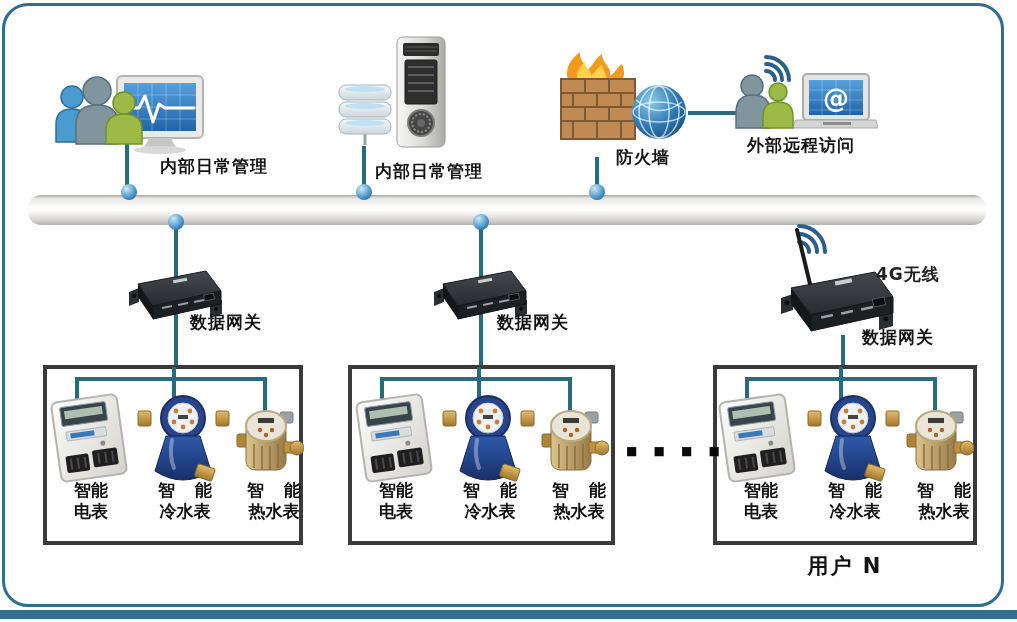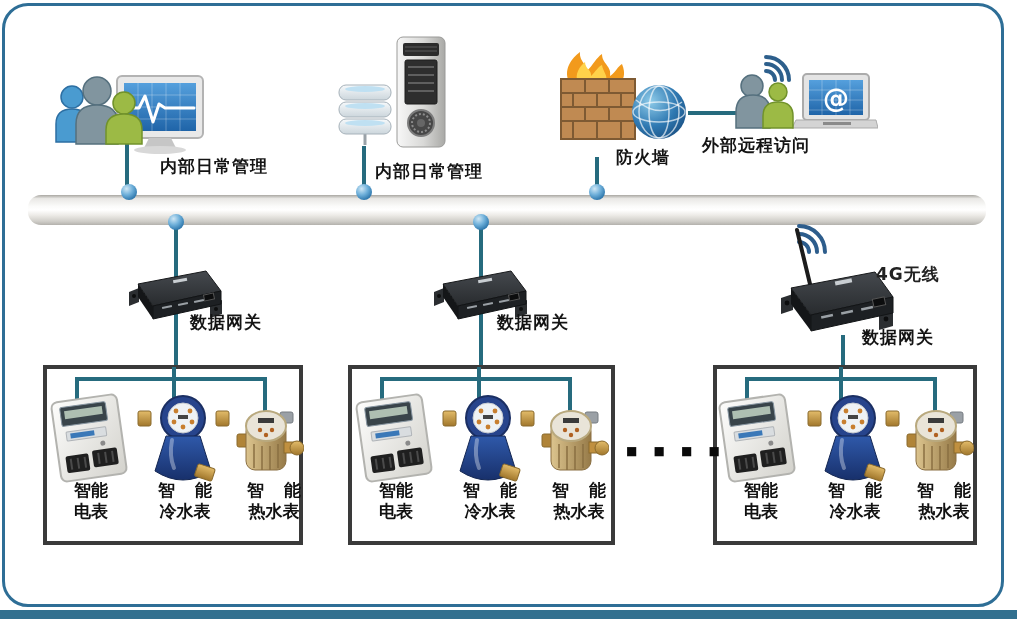--- a/index.html
+++ b/index.html
@@ -199,21 +199,21 @@
       </g>
       <text x="108" y="67" text-anchor="middle" font-family="DejaVu Sans, sans-serif" font-size="26" font-weight="bold" fill="#ffffff">@</text>
       <path d="M68,80 L148,80 L150,88 L64,88 Z" fill="#d4d4d4" stroke="#ababab"></path>
       <rect x="95" y="82" width="28" height="3" fill="#8a8a8a"></rect>
       <circle cx="24" cy="46" r="11" fill="#81959f" stroke="#55707e" stroke-width="1.5"></circle>
       <path d="M8,88 v-16 q0,-17 17,-17 q17,0 17,17 v16 z" fill="#81959f" stroke="#55707e" stroke-width="1.5"></path>
       <circle cx="50" cy="52" r="9" fill="#9cba45" stroke="#71922b" stroke-width="1.5"></circle>
       <path d="M35,88 v-12 q0,-14 15,-14 q15,0 15,14 v12 z" fill="#9cba45" stroke="#71922b" stroke-width="1.5"></path>
     </svg>
   </div>
-  <div class="toplbl" style="left:702px;top:134px">外部远程访问</div>
+  <div class="toplbl" style="left:747px;top:134px">外部远程访问</div>
 
   <div class="icon" style="left:126px;top:262px">
     <svg width="100" height="70" viewBox="0 0 100 70">
       <polygon points="3,30 13,26 13,40 3,44" fill="#2b2e31"></polygon>
         <circle cx="8" cy="34" r="2" fill="#0c0d0e"></circle>
       <polygon points="84,42 96,38 96,52 84,56" fill="#2b2e31"></polygon>
         <circle cx="90" cy="47" r="2" fill="#0c0d0e"></circle>
       <polygon points="12,22 80,9 95,29 27,44" fill="url(#lgDevTop)" stroke="#17191b"></polygon>
       <polygon points="27,44 95,29 95,42 27,57" fill="#1d2023" stroke="#121416"></polygon>
       <polygon points="12,22 27,44 27,57 12,35" fill="#141618"></polygon>
@@ -515,14 +515,15 @@
     <span>电表</span>
   </div>
   <div class="mlbl" style="left:815px">
     <span class="sp">智 能</span><br>
     <span>冷水表</span>
   </div>
   <div class="mlbl" style="left:904px">
     <span class="sp">智 能</span><br>
     <span>热水表</span>
   </div>
+  <div class="utitle" style="left:780px">用户  N</div>
 
 </div>
 
 </body></html>

